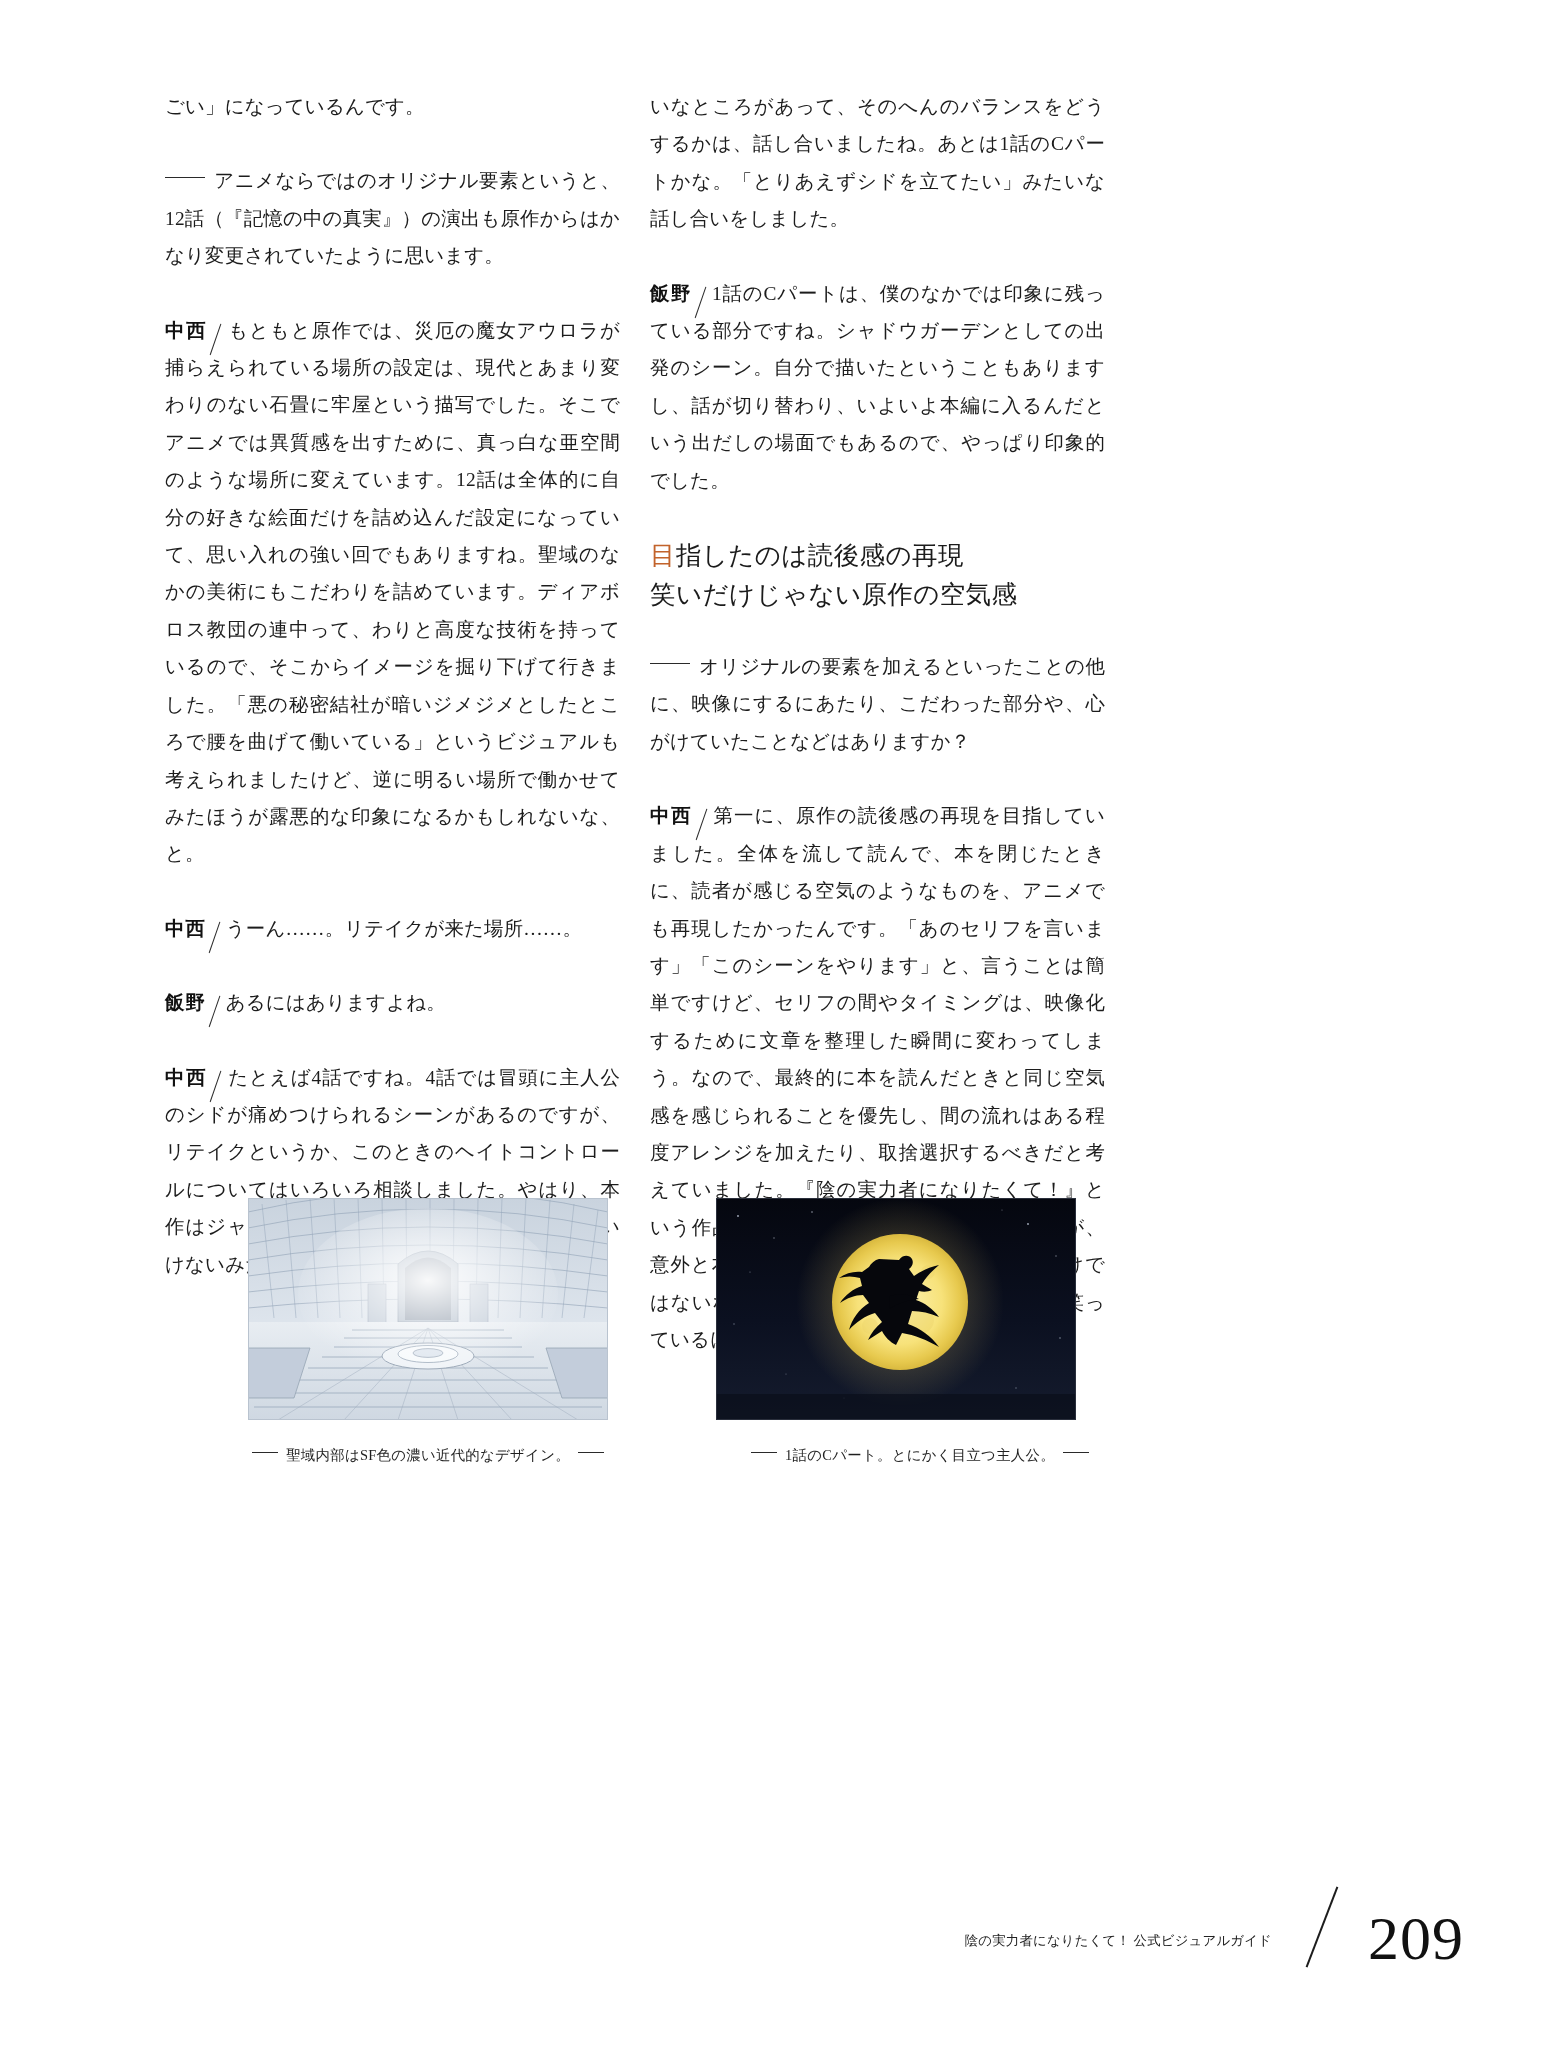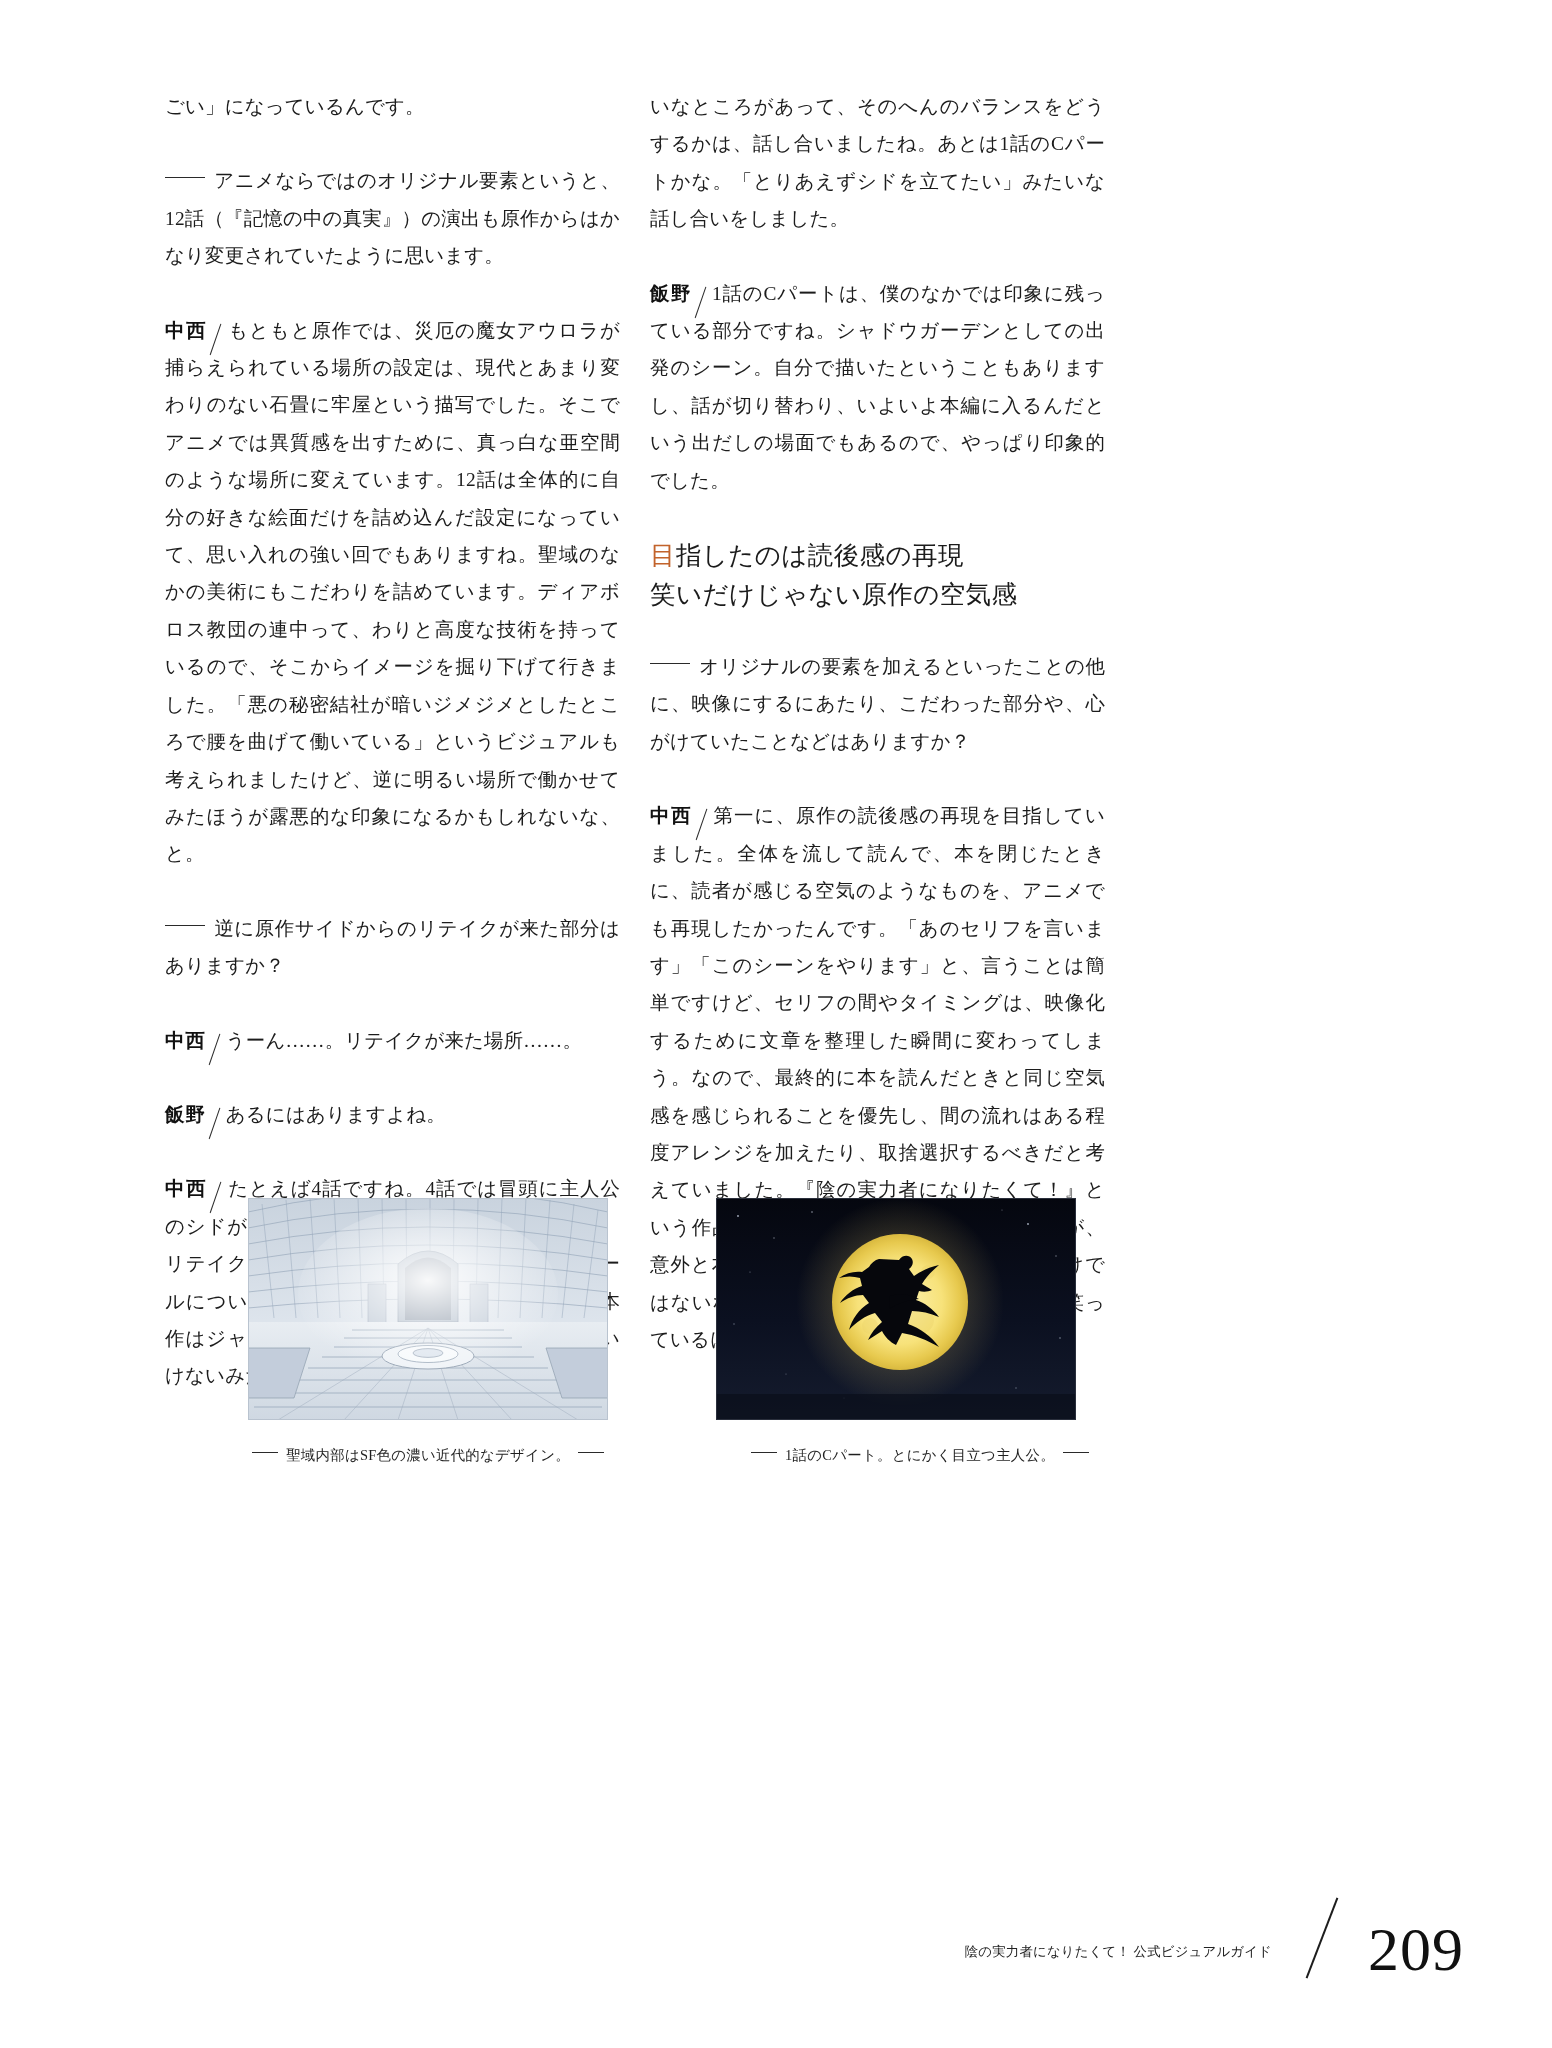--- a/index.html
+++ b/index.html
@@ -99,21 +99,21 @@
     border-top:1.3px solid #2a2a2a;
     vertical-align:middle;
     position:relative;top:-4px;
   }
   .cap-dash.l{margin-right:8px;}
   .cap-dash.r{margin-left:8px;}
 
   
   .footer{
     position:absolute;
-    right:88px;bottom:73px;
+    right:88px;bottom:84px;
     display:flex;
     align-items:flex-end;
     gap:15px;
   }
   .foot-title{
     font-size:13.4px;
     letter-spacing:0.2px;
     color:#222;
     padding-bottom:14px;
     white-space:nowrap;
@@ -146,21 +146,20 @@
 <div class="page">
 
   <div class="col col-left">
 
     <p class="para"><span>ごい」になっているんです。</span></p>
 
     <p class="para"><span class="q-dash"></span><span>アニメならではのオリジナル要素というと、12話（『記憶の中の真実』）の演出も原作からはかなり変更されていたように思います。</span></p>
 
     <p class="para"><span class="speaker">中西</span><span class="slash"></span><span>もともと原作では、災厄の魔女アウロラが捕らえられている場所の設定は、現代とあまり変わりのない石畳に牢屋という描写でした。そこでアニメでは異質感を出すために、真っ白な亜空間のような場所に変えています。12話は全体的に自分の好きな絵面だけを詰め込んだ設定になっていて、思い入れの強い回でもありますね。聖域のなかの美術にもこだわりを詰めています。ディアボロス教団の連中って、わりと高度な技術を持っているので、そこからイメージを掘り下げて行きました。「悪の秘密結社が暗いジメジメとしたところで腰を曲げて働いている」というビジュアルも考えられましたけど、逆に明るい場所で働かせてみたほうが露悪的な印象になるかもしれないな、と。</span></p>
 
-    <p class="para"><span class="q-dash"></span><span>逆に原作サイドからのリテイクが来た部分はありますか？</span></p>
 
     <p class="para"><span class="speaker">中西</span><span class="slash"></span><span>うーん……。リテイクが来た場所……。</span></p>
 
     <p class="para"><span class="speaker">飯野</span><span class="slash"></span><span>あるにはありますよね。</span></p>
 
     <p class="para"><span class="speaker">中西</span><span class="slash"></span><span>たとえば4話ですね。4話では冒頭に主人公のシドが痛めつけられるシーンがあるのですが、リテイクというか、このときのヘイトコントロールについてはいろいろ相談しました。やはり、本作はジャンル的に主人公が全肯定されなくてはいけないみた</span></p>
 
   </div>
 
   <div class="col col-right">

